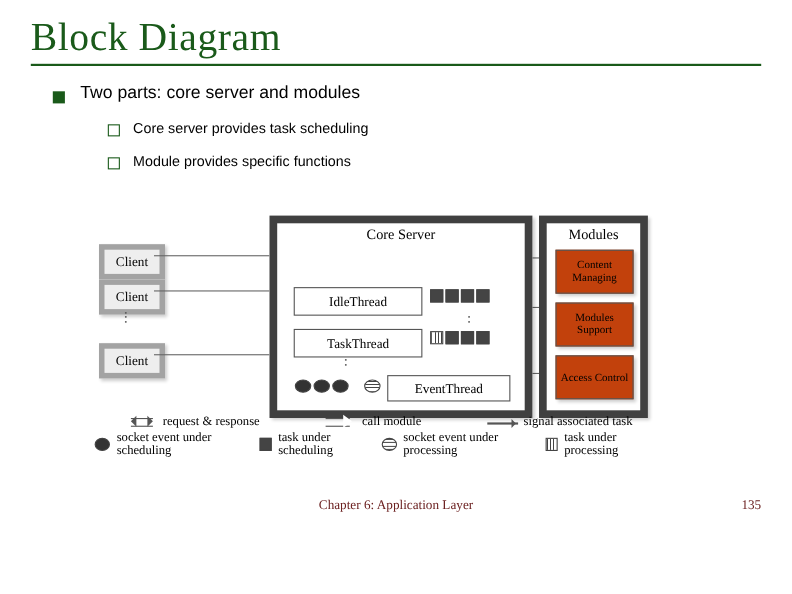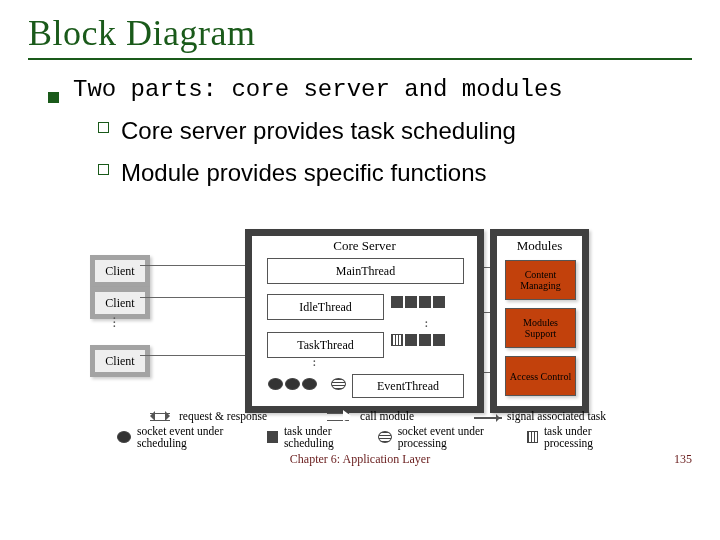--- a/index.html
+++ b/index.html
@@ -1,39 +1,39 @@
 <!DOCTYPE html>
 <html><head>
 <meta charset="utf-8">
 <style>
 html,body{margin:0;padding:0;width:720px;height:540px;background:#fff;font-family:Georgia,'Times New Roman',serif;color:#000;overflow:hidden}
 .slide{position:relative;width:720px;height:480px;box-sizing:border-box;padding:12px 28px 36px 28px}
 .title{font-size:36px;color:#1a5a1a;font-family:Georgia,serif;letter-spacing:0.5px}
 .rule{border:none;border-top:2px solid #1a5a1a;margin:4px 0 16px 0}
-.bullet-l1{font-family:Liberation Mono, monospace;font-size:24px;margin:8px 0 10px 20px;display:flex;align-items:flex-end}
-.bullet-l2{font-family:Arial,Helvetica,sans-serif;font-size:24px;margin:14px 0 4px 70px;display:flex;align-items:flex-start}
+.bullet-l1{font-family:Liberation Sans, sans-serif;font-size:16px;margin:8px 0 10px 20px;display:flex;align-items:flex-end}
+.bullet-l2{font-family:Arial,Helvetica,sans-serif;font-size:13px;margin:14px 0 4px 70px;display:flex;align-items:center}
 .sq-fill{display:inline-block;width:11px;height:11px;background:#1a5a1a;margin-right:14px;margin-top:7px;flex-shrink:0}
 .sq-open{display:inline-block;width:9px;height:9px;border:1.5px solid #1a5a1a;margin-right:12px;margin-top:5px;flex-shrink:0}
 .diagram{position:relative;width:560px;height:260px;margin:20px auto 0 auto;font-family:'Times New Roman',serif;font-size:12px}
 .box{position:absolute;border:5px solid #a3a3a3;background:#fff;display:flex;align-items:center;justify-content:center;text-align:center;box-shadow:2px 2px 3px rgba(0,0,0,0.2)}
 .group{position:absolute;border:7px solid #404040;background:#fff;box-shadow:2px 2px 3px rgba(0,0,0,0.2)}
 .group-label{position:absolute;top:2px;left:0;right:0;text-align:center;font-size:13px}
 .client{width:50px;height:22px;left:10px;background:#eee}
 .core-group{left:165px;top:22px;width:225px;height:170px}
 .mod-group{left:410px;top:22px;width:85px;height:170px}
 .inner{position:absolute;border:1px solid #555;background:#fff;display:flex;align-items:center;justify-content:center;font-size:12px}
 .mod-box{position:absolute;left:8px;width:69px;height:38px;border:1.5px solid #555;background:#c2410c;display:flex;align-items:center;justify-content:center;font-size:10px;text-align:center;line-height:1.1;box-shadow:2px 2px 3px rgba(0,0,0,0.2)}
 .small-sq{display:inline-block;width:10px;height:10px;border:1px solid #444;margin:0 1px}
 .small-sq.fill{background:#444}
 .small-sq.hatch{background:repeating-linear-gradient(90deg,#444 0,#444 1px,#fff 1px,#fff 3px)}
 .ellipse{display:inline-block;width:13px;height:10px;border:1px solid #444;border-radius:50%;margin:0 1px}
 .ellipse.fill{background:#333}
 .ellipse.hatch{background:repeating-linear-gradient(0deg,#444 0,#444 1px,#fff 1px,#fff 3px)}
 .vdots{position:absolute;font-size:14px;line-height:4px;color:#555}
-.legend{position:absolute;left:36px;top:200px;width:520px;font-size:11.5px}
+.legend{position:absolute;left:5px;top:200px;width:520px;font-size:11.5px}
 .legend-row{display:flex;justify-content:space-around;margin:3px 0}
 .legend-item{display:flex;align-items:center;gap:5px;font-family:'Times New Roman',serif}
 .arrow-double{width:28px;height:10px;position:relative}
 .arrow-double::before{content:"";position:absolute;top:2px;left:4px;right:4px;height:6px;border-top:1px solid #555;border-bottom:1px solid #555}
 .arrow-double::after{content:"";position:absolute;left:-1px;top:0;border:5px solid transparent;border-right-color:#555}
 .arrow-double .r{position:absolute;right:-1px;top:0;border:5px solid transparent;border-left-color:#555}
 .arrow-open{width:28px;height:10px;position:relative}
 .arrow-open::before{content:"";position:absolute;top:2px;left:0;right:6px;height:6px;border-top:1px solid #555;border-bottom:1px solid #555}
 .arrow-open::after{content:"";position:absolute;right:-2px;top:-1px;width:0;height:0;border:6px solid transparent;border-left:8px solid #fff}
 .arrow-open .b{position:absolute;right:-2px;top:-1px;width:0;height:0;border:6px solid transparent;border-left:8px solid #555;z-index:-1}
@@ -79,23 +79,20 @@
 
     <div class="conn" style="left:60px;top:58px;width:105px;height:1px"></div>
     <div class="conn" style="left:60px;top:90px;width:105px;height:1px"></div>
     <div class="conn" style="left:60px;top:148px;width:105px;height:1px"></div>
     <div class="conn" style="left:390px;top:60px;width:20px;height:1px"></div>
     <div class="conn" style="left:390px;top:105px;width:20px;height:1px"></div>
     <div class="conn" style="left:390px;top:165px;width:20px;height:1px"></div>
 
     <div class="group core-group">
       <div class="group-label">Core Server</div>
-      <div class="inner" style="left:15px;top:22px;width:195px;height:24px">
-          <span>MainThread</span>
-        </div>
 
       <div class="inner" style="left:15px;top:58px;width:115px;height:24px">
           <span>IdleThread</span>
         </div>
       <div style="position:absolute;left:138px;top:60px">
         <span class="small-sq fill"></span><span class="small-sq fill"></span><span class="small-sq fill"></span><span class="small-sq fill"></span>
       </div>
       <div class="vdots" style="left:172px;top:85px">·<br>·</div>
 
       <div class="inner" style="left:15px;top:96px;width:115px;height:24px">

